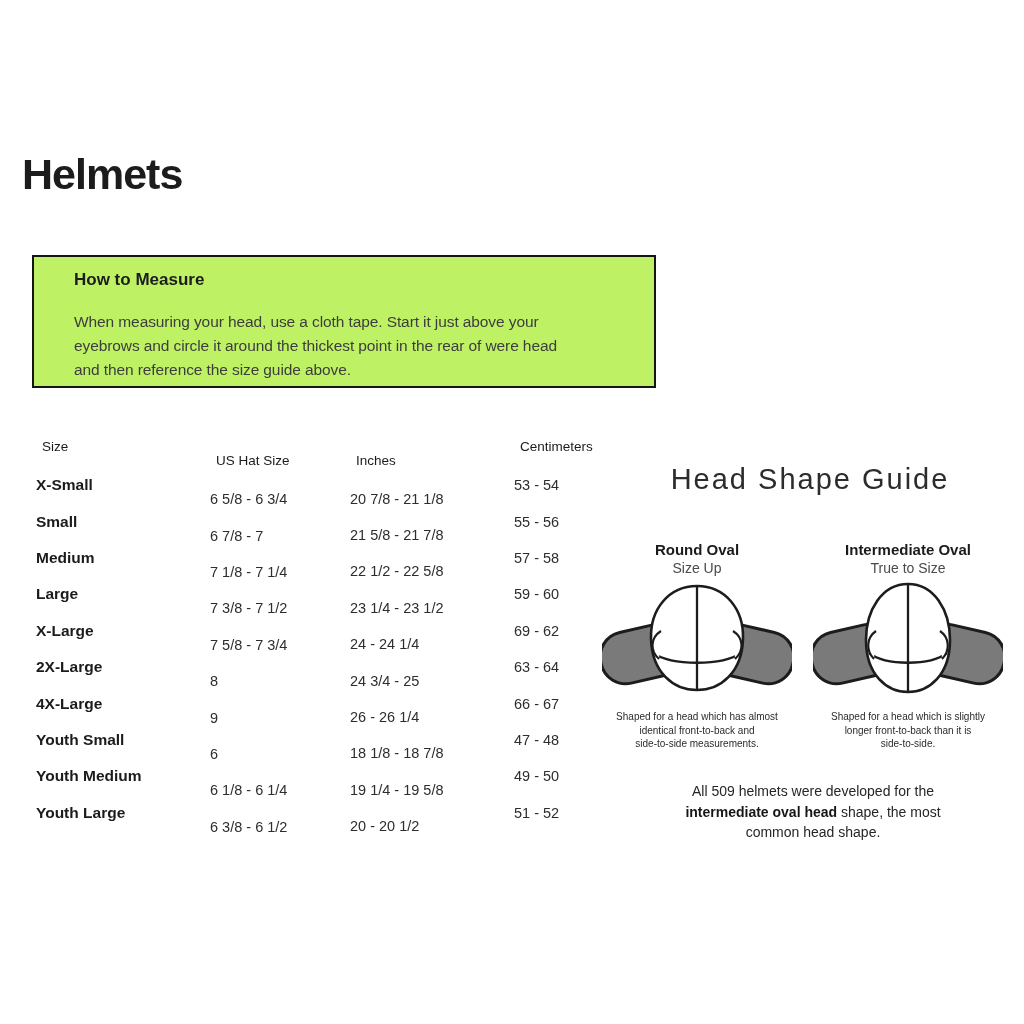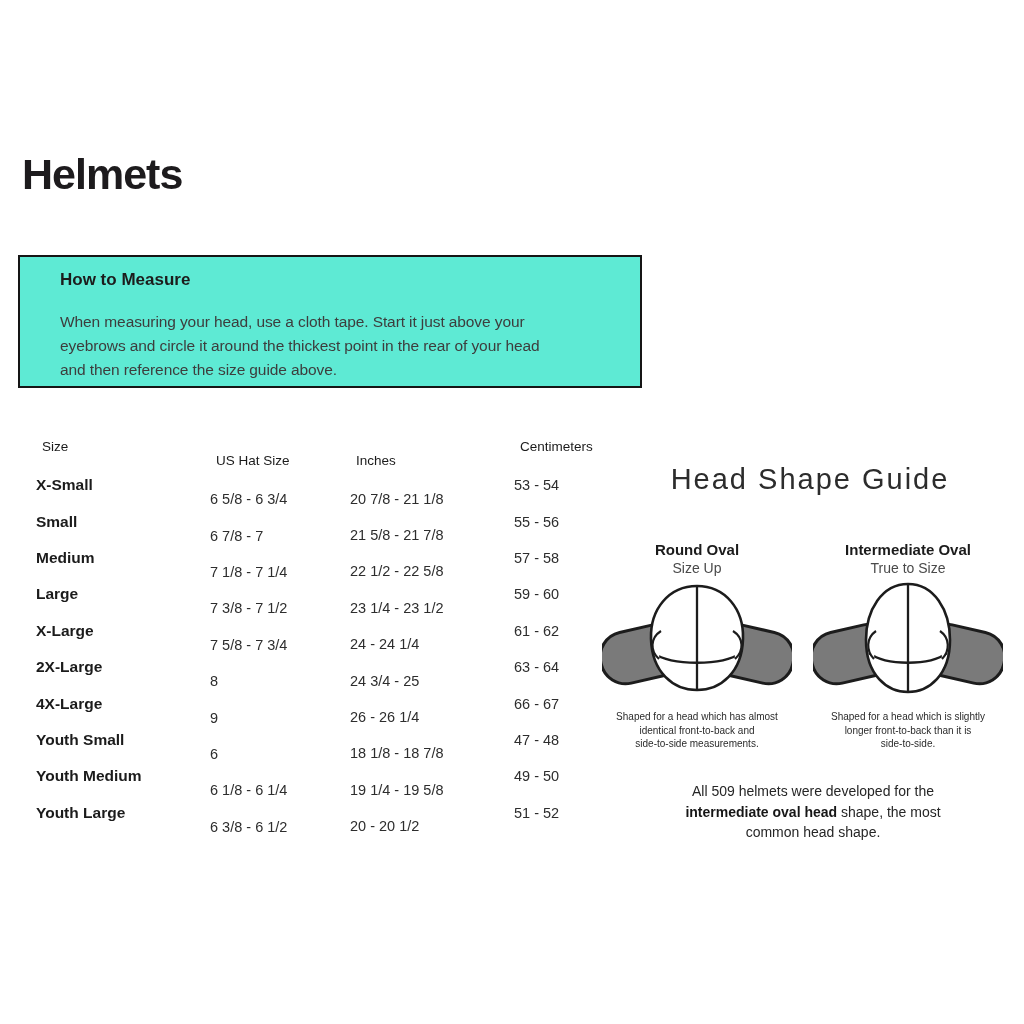--- a/index.html
+++ b/index.html
@@ -9,22 +9,22 @@
   }
   .abs{position:absolute;}
 
   
   #page-title{
     left:22px;top:150px;font-size:43px;font-weight:700;letter-spacing:-1px;color:#1d1b1d;
   }
 
   
   #measure-box{
-    left:18px;top:255px;width:620px;height:129px;border:2px solid #151515;
-    box-sizing:content-box;background:#5eead4;
+    left:32px;top:255px;width:620px;height:129px;border:2px solid #151515;
+    box-sizing:content-box;background:#bef264;
   }
   #measure-heading{
     position:absolute;left:40px;top:13px;font-size:17px;font-weight:700;color:#1c1c1c;
   }
   #measure-body{
     position:absolute;left:40px;top:53px;font-size:15.5px;line-height:24px;color:#3d3d3d;
     letter-spacing:-0.1px;white-space:nowrap;
   }
 
   
@@ -63,21 +63,21 @@
 </style>
 </head>
 <body>
 
 <div class="abs" id="page-title">Helmets</div>
 
 <div class="abs" id="measure-box">
   <div id="measure-heading">How to Measure</div>
   <div id="measure-body">
       <div>When measuring your head, use a cloth tape. Start it just above your</div>
-      <div>eyebrows and circle it around the thickest point in the rear of your head</div>
+      <div>eyebrows and circle it around the thickest point in the rear of were head</div>
       <div>and then reference the size guide above.</div>
     </div>
 </div>
 
 <div class="abs" id="size-table">
   <div class="t-row header">
     <div class="c1 hc">Size</div>
     <div class="c2 hc">US Hat Size</div>
     <div class="c3 hc">Inches</div>
     <div class="c4 hc">Centimeters</div>
@@ -104,21 +104,21 @@
       <div class="t-row">
         <div class="c1 t-label">Large</div>
         <div class="c2 t-val">7 3/8 - 7 1/2</div>
         <div class="c3 t-val">23 1/4 - 23 1/2</div>
         <div class="c4 t-val">59 - 60</div>
       </div>
       <div class="t-row">
         <div class="c1 t-label">X-Large</div>
         <div class="c2 t-val">7 5/8 - 7 3/4</div>
         <div class="c3 t-val">24 - 24 1/4</div>
-        <div class="c4 t-val">61 - 62</div>
+        <div class="c4 t-val">69 - 62</div>
       </div>
       <div class="t-row">
         <div class="c1 t-label">2X-Large</div>
         <div class="c2 t-val">8</div>
         <div class="c3 t-val">24 3/4 - 25</div>
         <div class="c4 t-val">63 - 64</div>
       </div>
       <div class="t-row">
         <div class="c1 t-label">4X-Large</div>
         <div class="c2 t-val">9</div>

